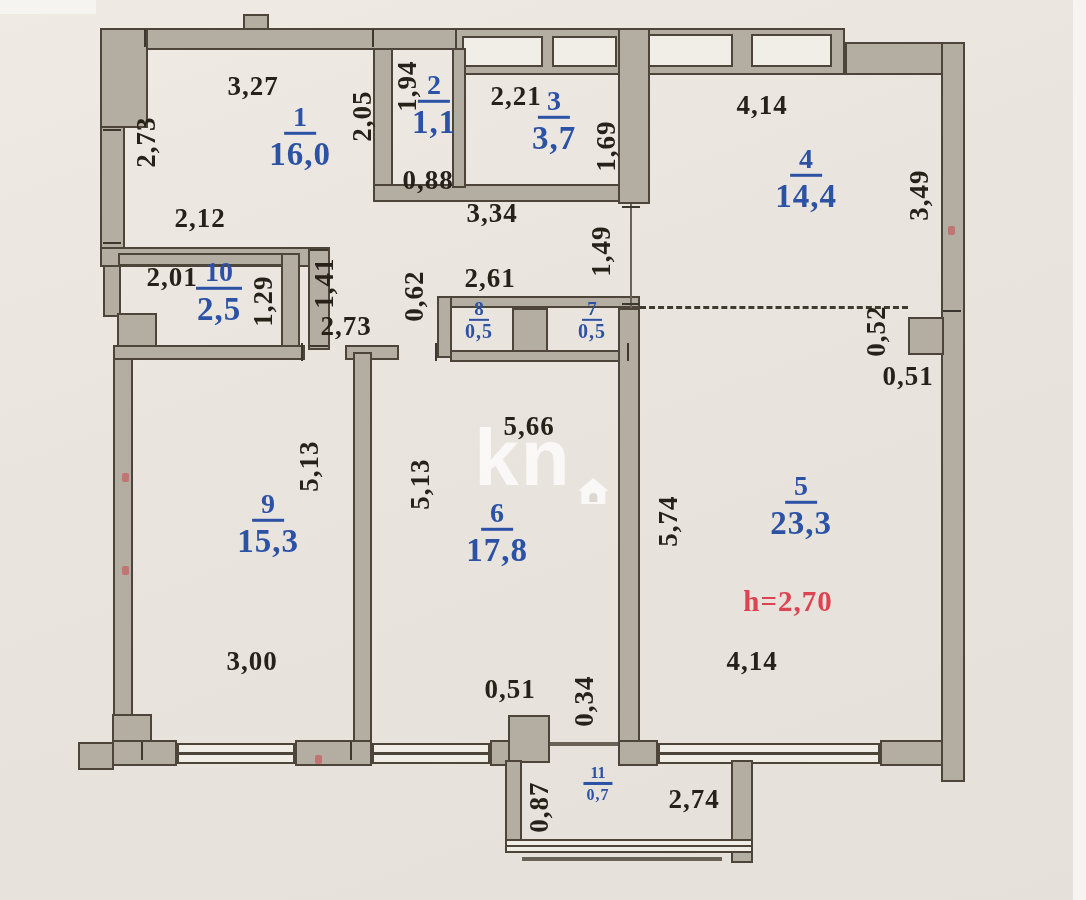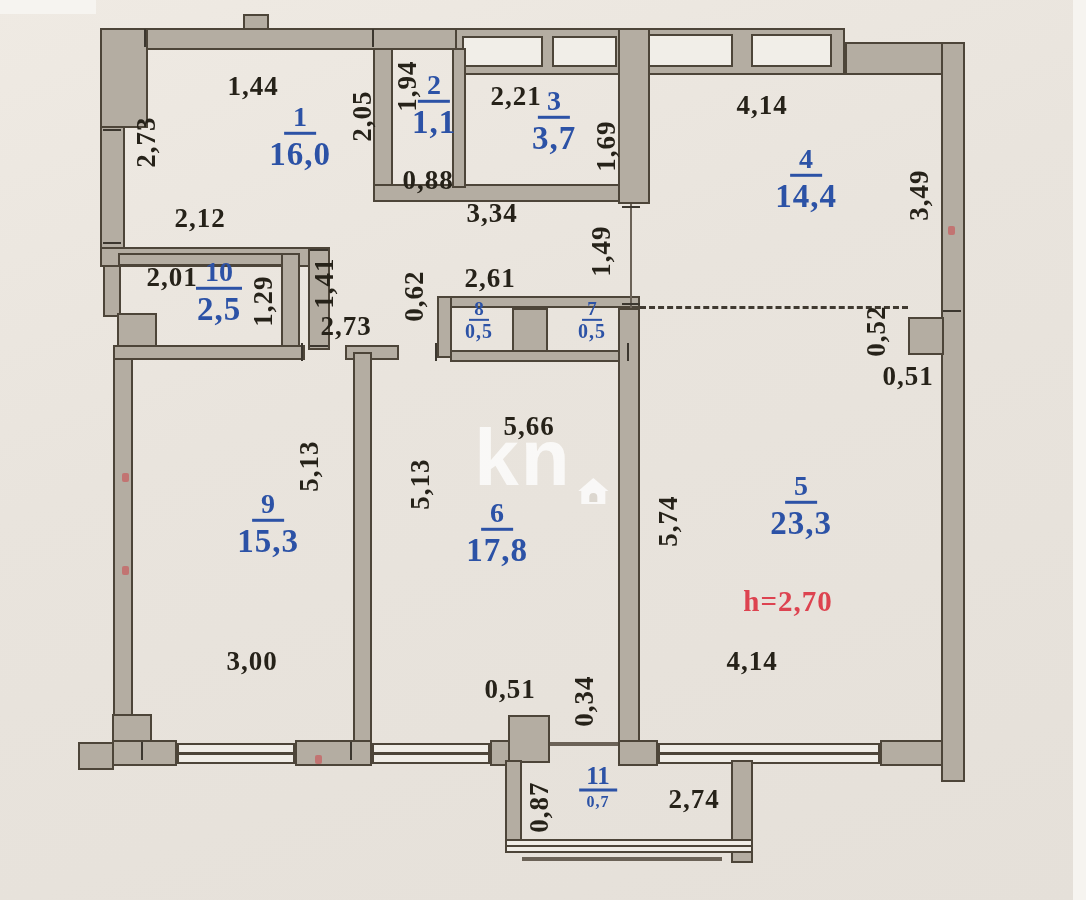--- a/index.html
+++ b/index.html
@@ -14,21 +14,21 @@
   .dashline{position:absolute;height:0;border-top:3px dashed #403a31;}
   .dim{position:absolute;color:#262219;font-size:27px;font-weight:600;white-space:nowrap;
        transform:translate(-50%,-50%);letter-spacing:1px;}
   .dim.v{transform:translate(-50%,-50%) rotate(-90deg);}
   .room{position:absolute;display:flex;flex-direction:column;align-items:center;
         color:#2c52a6;transform:translate(-50%,-26%);line-height:1.05;}
   .room .num{border-bottom:3px solid #2c52a6;padding:0 9px 1px 9px;font-size:28px;font-weight:700;}
   .room .area{font-size:33px;font-weight:700;margin-top:2px;letter-spacing:1px;}
   .room.sm .num{font-size:19px;border-bottom-width:2px;padding:0 5px;}
   .room.sm .area{font-size:20px;margin-top:0;}
-  .room.md .num{font-size:25px;padding:0 7px;}
+  .room.md .num{font-size:16px;padding:0 7px;}
   .room.md .area{font-size:16px;}
   .redlabel{position:absolute;color:#dd4350;font-size:29px;font-weight:700;
             transform:translate(-50%,-50%);letter-spacing:1px;}
   .tick{position:absolute;background:#3c372f;transform:translate(-50%,-50%);}
   .tick.h{width:18px;height:2px;}
   .tick.v{width:2px;height:18px;}
   .redmark{position:absolute;width:7px;height:9px;background:rgba(205,70,75,.55);border-radius:2px;}
   .wm{position:absolute;left:545px;top:458px;transform:translate(-50%,-50%);
       color:#ffffff;opacity:.78;font-size:80px;font-weight:700;letter-spacing:2px;
       font-family:Liberation Sans, sans-serif;display:flex;align-items:flex-end;z-index:30;}
@@ -153,21 +153,21 @@
         <span class="area">15,3</span>
       </div>
       <div class="room lg" style="left: 219px; top: 275px;">
         <span class="num">10</span>
         <span class="area">2,5</span>
       </div>
       <div class="room md" style="left: 598px; top: 775px;">
         <span class="num">11</span>
         <span class="area">0,7</span>
       </div>
-      <div class="dim" style="left: 253px; top: 86px;">1,44</div>
+      <div class="dim" style="left: 253px; top: 86px;">3,27</div>
       <div class="dim v" style="left: 146px; top: 142px;">2,73</div>
       <div class="dim v" style="left: 362px; top: 116px;">2,05</div>
       <div class="dim v" style="left: 407px; top: 86px;">1,94</div>
       <div class="dim" style="left: 200px; top: 218px;">2,12</div>
       <div class="dim" style="left: 428px; top: 180px;">0,88</div>
       <div class="dim" style="left: 516px; top: 96px;">2,21</div>
       <div class="dim v" style="left: 606px; top: 146px;">1,69</div>
       <div class="dim" style="left: 762px; top: 105px;">4,14</div>
       <div class="dim v" style="left: 919px; top: 195px;">3,49</div>
       <div class="dim" style="left: 492px; top: 213px;">3,34</div>

